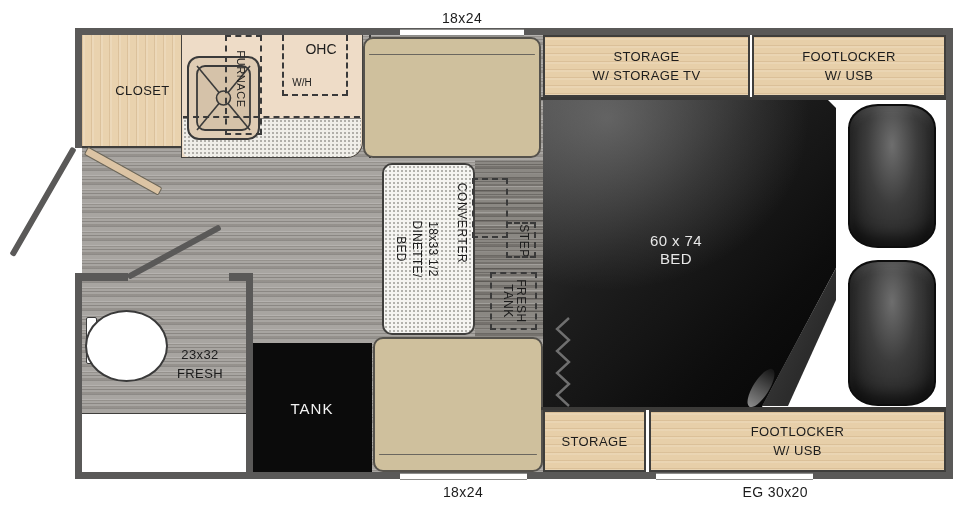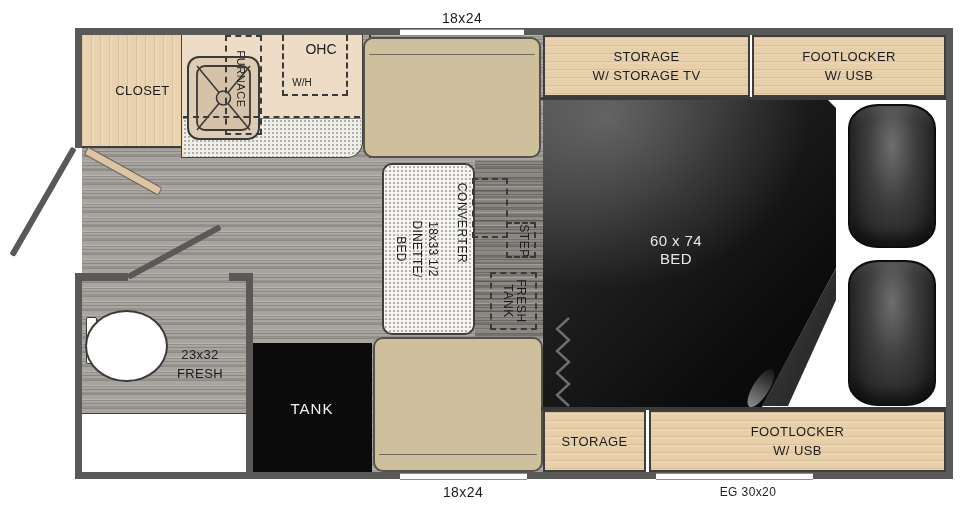--- a/index.html
+++ b/index.html
@@ -38,21 +38,21 @@
     background:radial-gradient(ellipse at 50% 28%, #6e6e6e 0%, #3c3c3c 42%, #202020 85%);
     box-shadow:inset 0 -10px 14px rgba(0,0,0,.55), inset 0 6px 8px rgba(255,255,255,.08);}
 </style>
 </head>
 <body>
 
 <div id="canvas">
 
   <div class="abs lbl" style="left:402px;top:9px;width:120px;text-align:center;font-size:14px;">18x24</div>
   <div class="abs lbl" style="left:403px;top:483px;width:120px;text-align:center;font-size:14px;">18x24</div>
-  <div class="abs lbl" style="left:688px;top:483px;width:120px;text-align:center;font-size:12px;">EG 30x20</div>
+  <div class="abs lbl" style="left:688px;top:483px;width:120px;text-align:right;font-size:14px;">EG 30x20</div>
 
   <div class="floor" style="left:82px;top:35px;width:461px;height:437px;"></div>
 
   <div class="abs wood-v ctr" style="left:82px;top:35px;width:123px;height:113px;border-right:2px solid #3f3e3c;border-bottom:2px solid #3f3e3c;box-sizing:border-box;">
     <span class="lbl">CLOSET</span>
   </div>
 
   <div class="abs" style="left:181px;top:35px;width:182px;height:123px;background:#eedcc7;border:1.5px solid #45423e;border-top:none;box-sizing:border-box;border-bottom-right-radius:16px;"></div>
   <div class="abs speckle" style="left:183px;top:118px;width:178px;height:38px;border-bottom-right-radius:14px;border-bottom-left-radius:6px;border-top:1px solid #8a8680;"></div>
 

